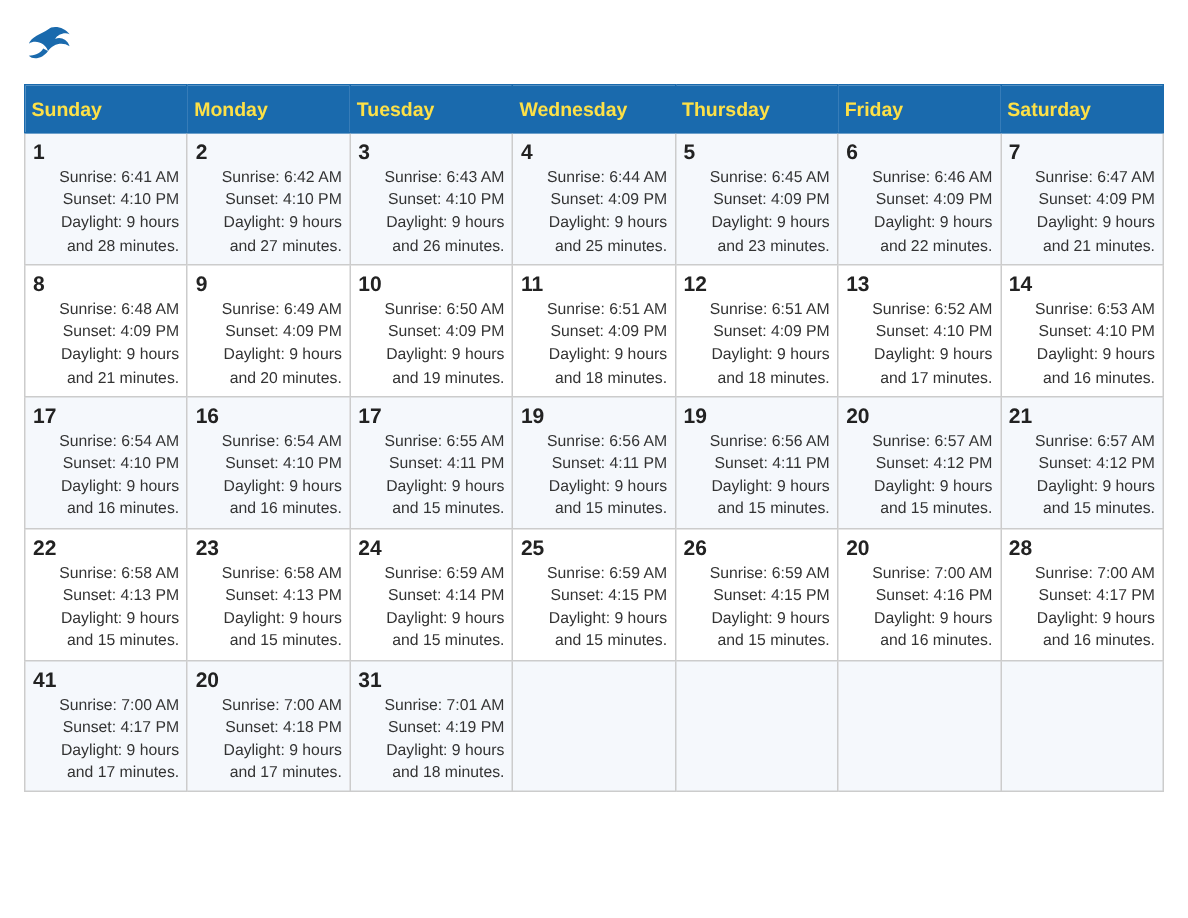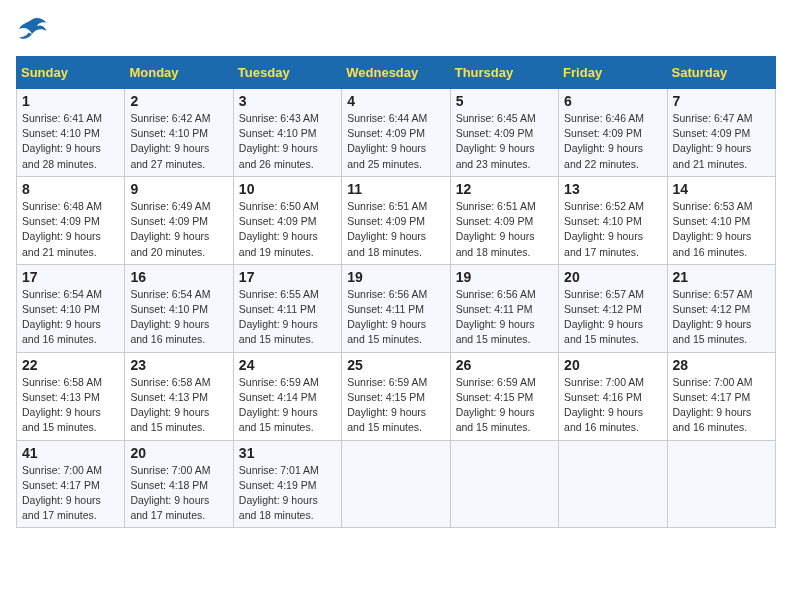--- a/index.html
+++ b/index.html
@@ -75,20 +75,21 @@
       font-size: 14px;
       font-weight: bold;
       color: #222;
       display: block;
       margin-bottom: 2px;
     }
     .day-info {
       color: #333;
       font-size: 10.5px;
       line-height: 1.45;
+      text-align: right;
     }
     .empty-cell {
       background: #f5f8fc !important;
     }
   </style>
 </head>
 <body>
 
 <div class="header">
   <div class="logo">

